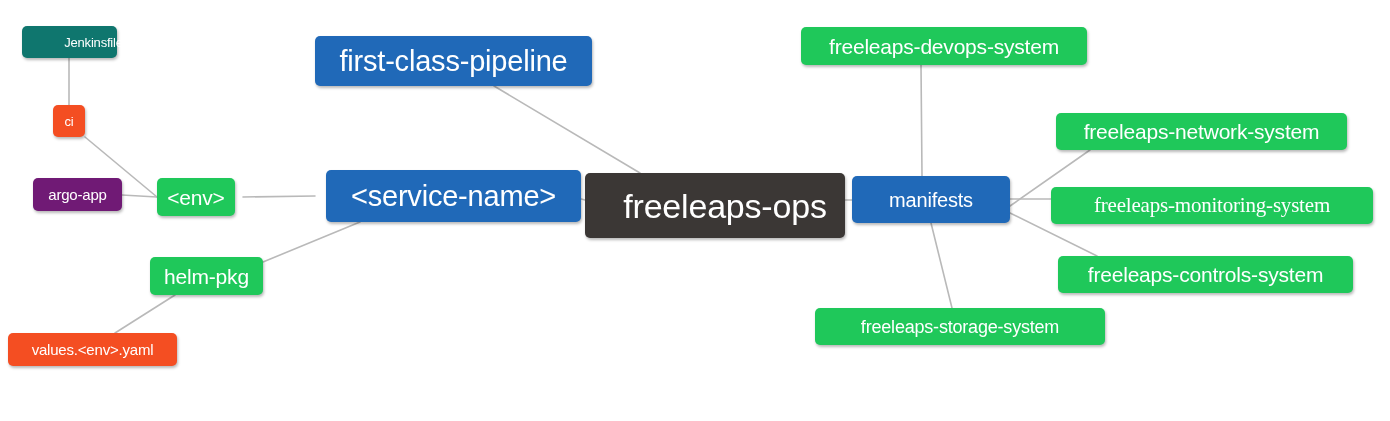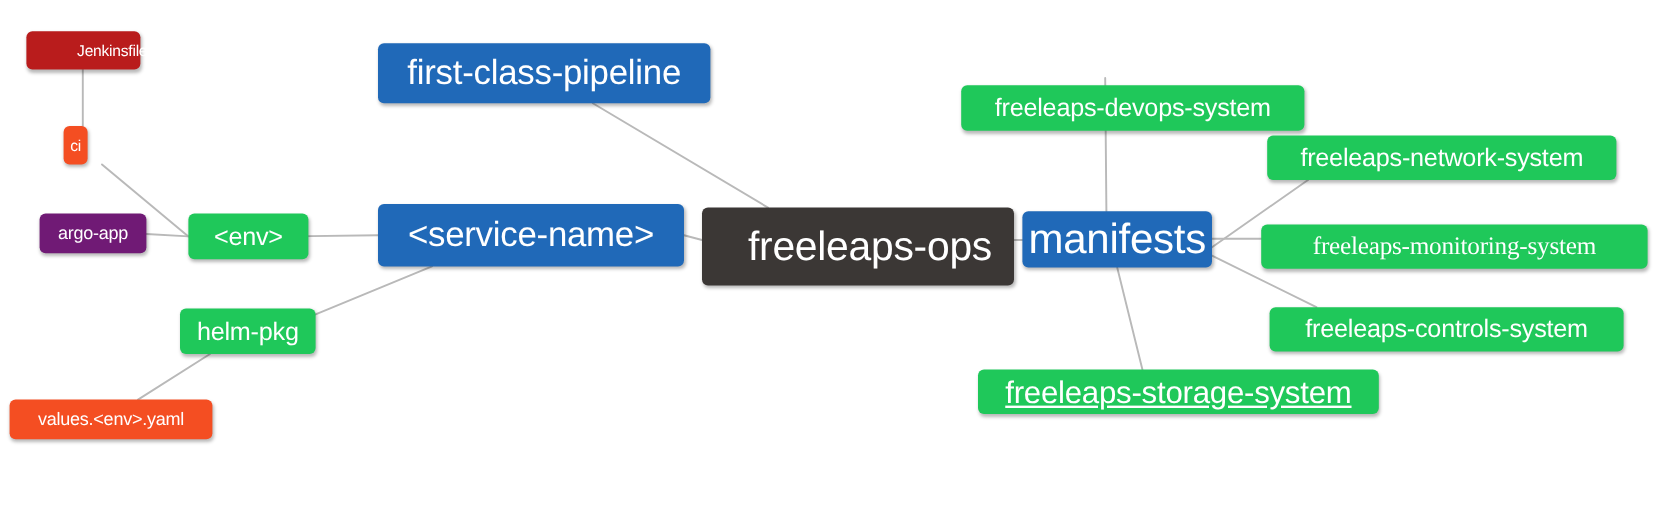--- a/index.html
+++ b/index.html
@@ -63,60 +63,60 @@
       <line x1="494" y1="86" x2="640" y2="173" stroke="#b9b9b9" stroke-width="1.6" stroke-linecap="round"></line>
       <line x1="845" y1="200" x2="852" y2="200" stroke="#b9b9b9" stroke-width="1.6" stroke-linecap="round"></line>
       <line x1="922" y1="176" x2="921" y2="65" stroke="#b9b9b9" stroke-width="1.6" stroke-linecap="round"></line>
       <line x1="1010" y1="206" x2="1090" y2="150" stroke="#b9b9b9" stroke-width="1.6" stroke-linecap="round"></line>
       <line x1="1010" y1="199" x2="1051" y2="199" stroke="#b9b9b9" stroke-width="1.6" stroke-linecap="round"></line>
       <line x1="1010" y1="213" x2="1097" y2="256" stroke="#b9b9b9" stroke-width="1.6" stroke-linecap="round"></line>
       <line x1="931" y1="223" x2="952" y2="308" stroke="#b9b9b9" stroke-width="1.6" stroke-linecap="round"></line>
     </svg>
 
   <div id="node-layer">
-      <div class="node" style="left: 22px; top: 26px; width: 95px; height: 32px; background: #b91c1c; font-size: 13px; padding-left: 48px;">
+      <div class="node" style="left: 22px; top: 26px; width: 95px; height: 32px; background: #0f766e; font-size: 13px; padding-left: 48px;">
         <span class="node-label">Jenkinsfile</span>
       </div>
-      <div class="node" style="left: 53px; top: 105px; width: 20px; height: 32px; background: rgb(244, 78, 34); font-size: 13px;">
+      <div class="node" style="left: 53px; top: 105px; width: 32px; height: 32px; background: rgb(244, 78, 34); font-size: 13px;">
         <span class="node-label">ci</span>
       </div>
       <div class="node" style="left: 33px; top: 178px; width: 89px; height: 33px; background: #701a75; font-size: 15px;">
         <span class="node-label">argo-app</span>
       </div>
       <div class="node" style="left: 8px; top: 333px; width: 169px; height: 33px; background: rgb(244, 78, 34); font-size: 15px; text-align: center;">
         <span class="node-label">values.&lt;env&gt;.yaml</span>
       </div>
-      <div class="node" style="left: 157px; top: 178px; width: 100px; height: 38px; background: rgb(31, 200, 90); font-size: 21px;">
+      <div class="node" style="left: 157px; top: 178px; width: 78px; height: 38px; background: rgb(31, 200, 90); font-size: 21px;">
         <span class="node-label">&lt;env&gt;</span>
       </div>
       <div class="node" style="left: 150px; top: 257px; width: 113px; height: 38px; background: rgb(31, 200, 90); font-size: 21px;">
         <span class="node-label">helm-pkg</span>
       </div>
       <div class="node" style="left: 315px; top: 36px; width: 277px; height: 50px; background: rgb(32, 105, 184); font-size: 29px;">
         <span class="node-label">first-class-pipeline</span>
       </div>
-      <div class="node" style="left: 315px; top: 170px; width: 255px; height: 52px; background: rgb(32, 105, 184); font-size: 29px;">
+      <div class="node" style="left: 326px; top: 170px; width: 255px; height: 52px; background: rgb(32, 105, 184); font-size: 29px;">
         <span class="node-label">&lt;service-name&gt;</span>
       </div>
       <div class="node" style="left: 585px; top: 173px; width: 260px; height: 65px; background: rgb(59, 55, 53); font-size: 34px; padding-left: 20px;">
         <span class="node-label">freeleaps-ops</span>
       </div>
-      <div class="node" style="left: 852px; top: 176px; width: 158px; height: 47px; background: rgb(32, 105, 184); font-size: 35px; text-align: center;">
+      <div class="node" style="left: 852px; top: 176px; width: 158px; height: 47px; background: rgb(32, 105, 184); font-size: 20px; text-align: center;">
         <span class="node-label">manifests</span>
       </div>
-      <div class="node" style="left: 801px; top: 27px; width: 286px; height: 38px; background: rgb(31, 200, 90); font-size: 21px; margin-top: 44px;">
+      <div class="node" style="left: 801px; top: 27px; width: 286px; height: 38px; background: rgb(31, 200, 90); font-size: 21px;">
         <span class="node-label">freeleaps-devops-system</span>
       </div>
       <div class="node" style="left: 1056px; top: 113px; width: 291px; height: 37px; background: rgb(31, 200, 90); font-size: 21px;">
         <span class="node-label">freeleaps-network-system</span>
       </div>
       <div class="node" style="left: 1051px; top: 187px; width: 322px; height: 37px; background: rgb(31, 200, 90); font-size: 21px; font-family: Liberation Serif, serif;">
         <span class="node-label">freeleaps-monitoring-system</span>
       </div>
       <div class="node" style="left: 1058px; top: 256px; width: 295px; height: 37px; background: rgb(31, 200, 90); font-size: 21px;">
         <span class="node-label">freeleaps-controls-system</span>
       </div>
-      <div class="node" style="left: 815px; top: 308px; width: 334px; height: 37px; background: rgb(31, 200, 90); font-size: 26px; text-decoration: underline;">
+      <div class="node" style="left: 815px; top: 308px; width: 290px; height: 37px; background: rgb(31, 200, 90); font-size: 18px;">
         <span class="node-label">freeleaps-storage-system</span>
       </div>
     </div>
 
 </div>
 
 </body></html>

